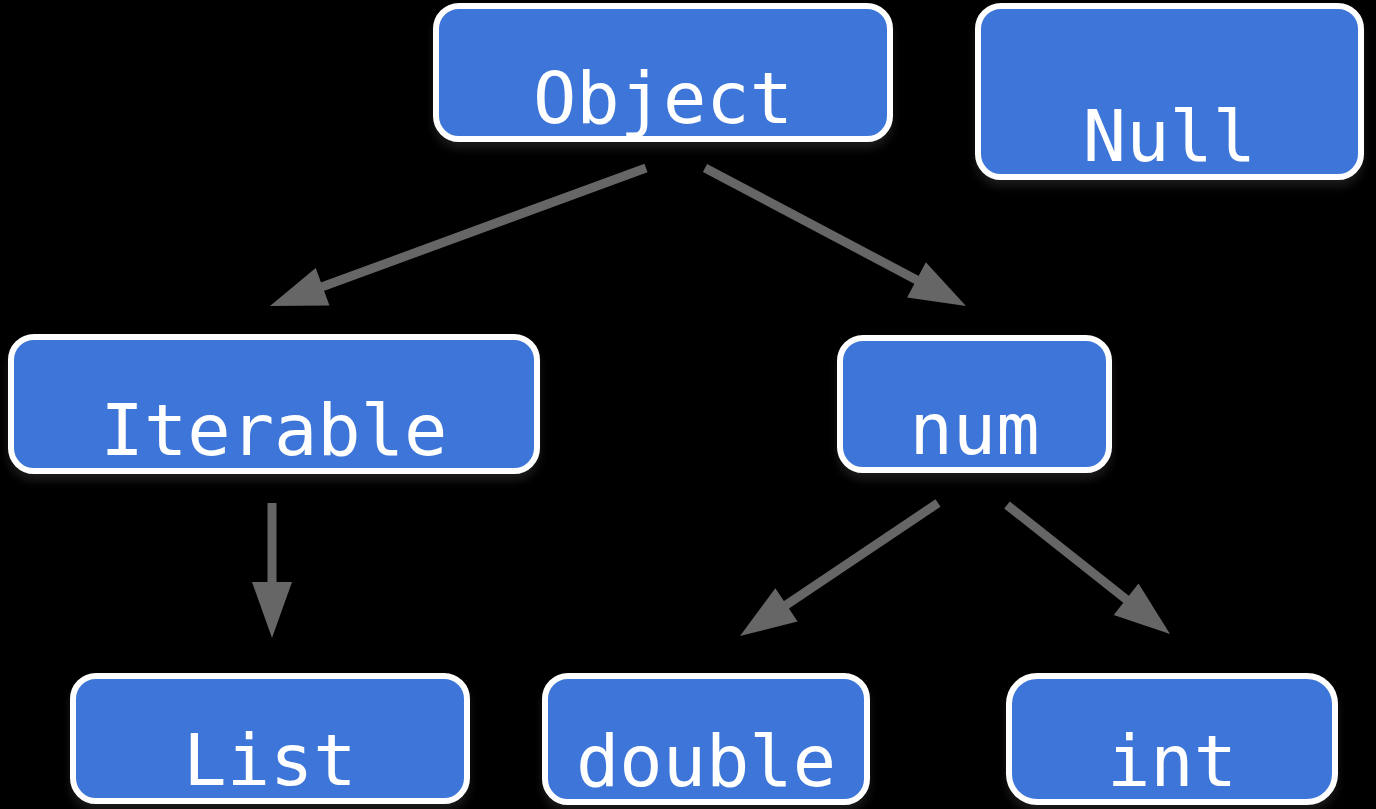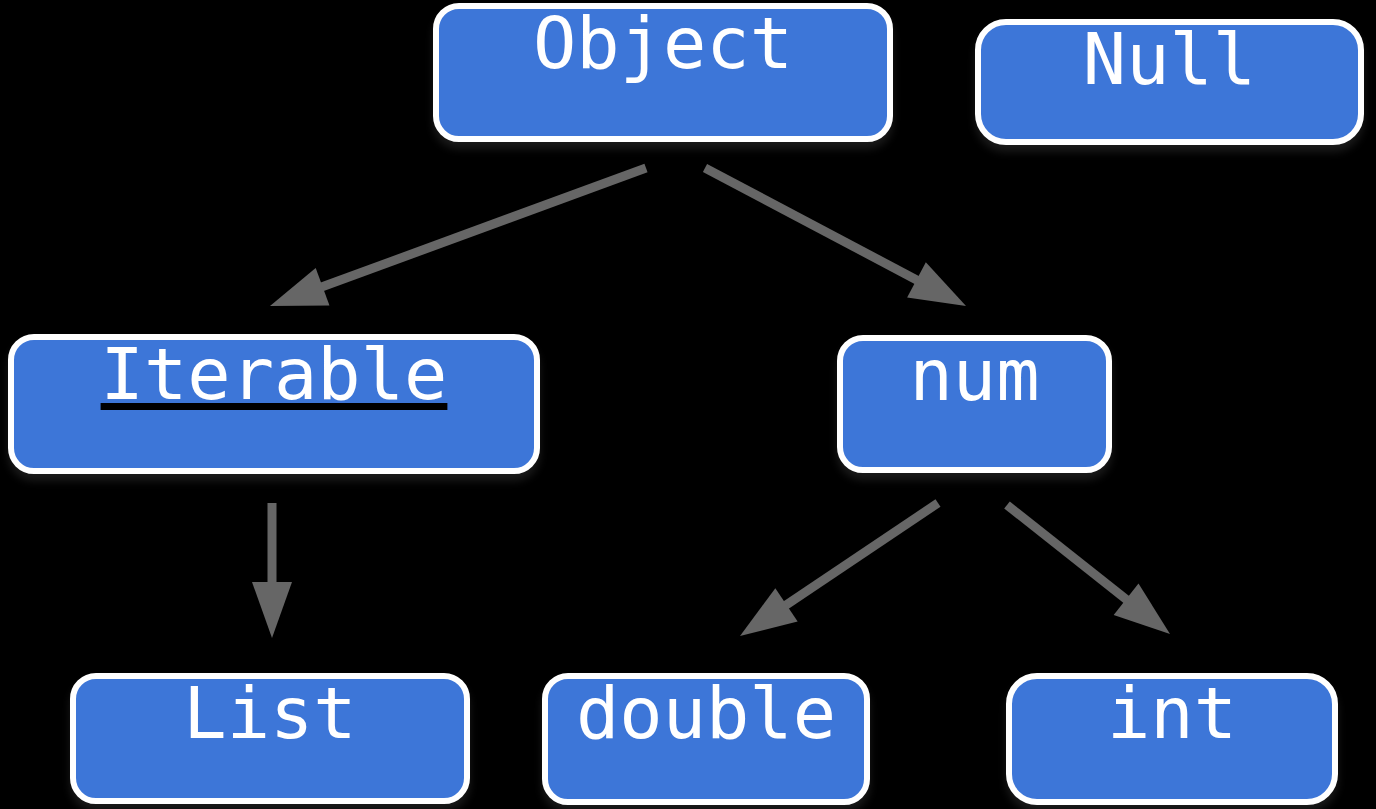--- a/index.html
+++ b/index.html
@@ -21,35 +21,35 @@
     width: 1376px; height: 809px;
     pointer-events: none;
   }
   .node {
     position: absolute;
     box-sizing: border-box;
     background: var(--node-fill, #3d76d8);
     border: 6px solid var(--node-border, #ffffff);
     border-radius: 26px;
     display: flex;
-    align-items: flex-start;
+    align-items: flex-end;
     justify-content: center;
     box-shadow: 0 7px 8px rgba(255,255,255,0.10);
   }
   .node .label {
     color: var(--node-text, #ffffff);
     font-size: 72px;
     line-height: 1;
     white-space: nowrap;
     transform: translateY(-2px);
   }
   
   .node-object   { left: 433px;  top: 3px;   width: 460px; height: 139px; }
-  .node-null     { left: 975px;  top: 19px;   width: 389px; height: 126px; border-radius: 31px; }
-  .node-iterable { left: 8px;    top: 334px; width: 532px; height: 140px; text-decoration: underline; }
+  .node-null     { left: 975px;  top: 3px;   width: 389px; height: 177px; }
+  .node-iterable { left: 8px;    top: 334px; width: 532px; height: 140px; }
   .node-num      { left: 837px;  top: 335px; width: 275px; height: 138px; }
   .node-list     { left: 70px;   top: 673px; width: 400px; height: 131px; }
   .node-double   { left: 542px;  top: 673px; width: 328px; height: 132px; }
   .node-int      { left: 1006px; top: 673px; width: 332px; height: 132px; border-radius: 31px; }
 </style>
 </head>
 <body>
 
 <div class="canvas">
 

